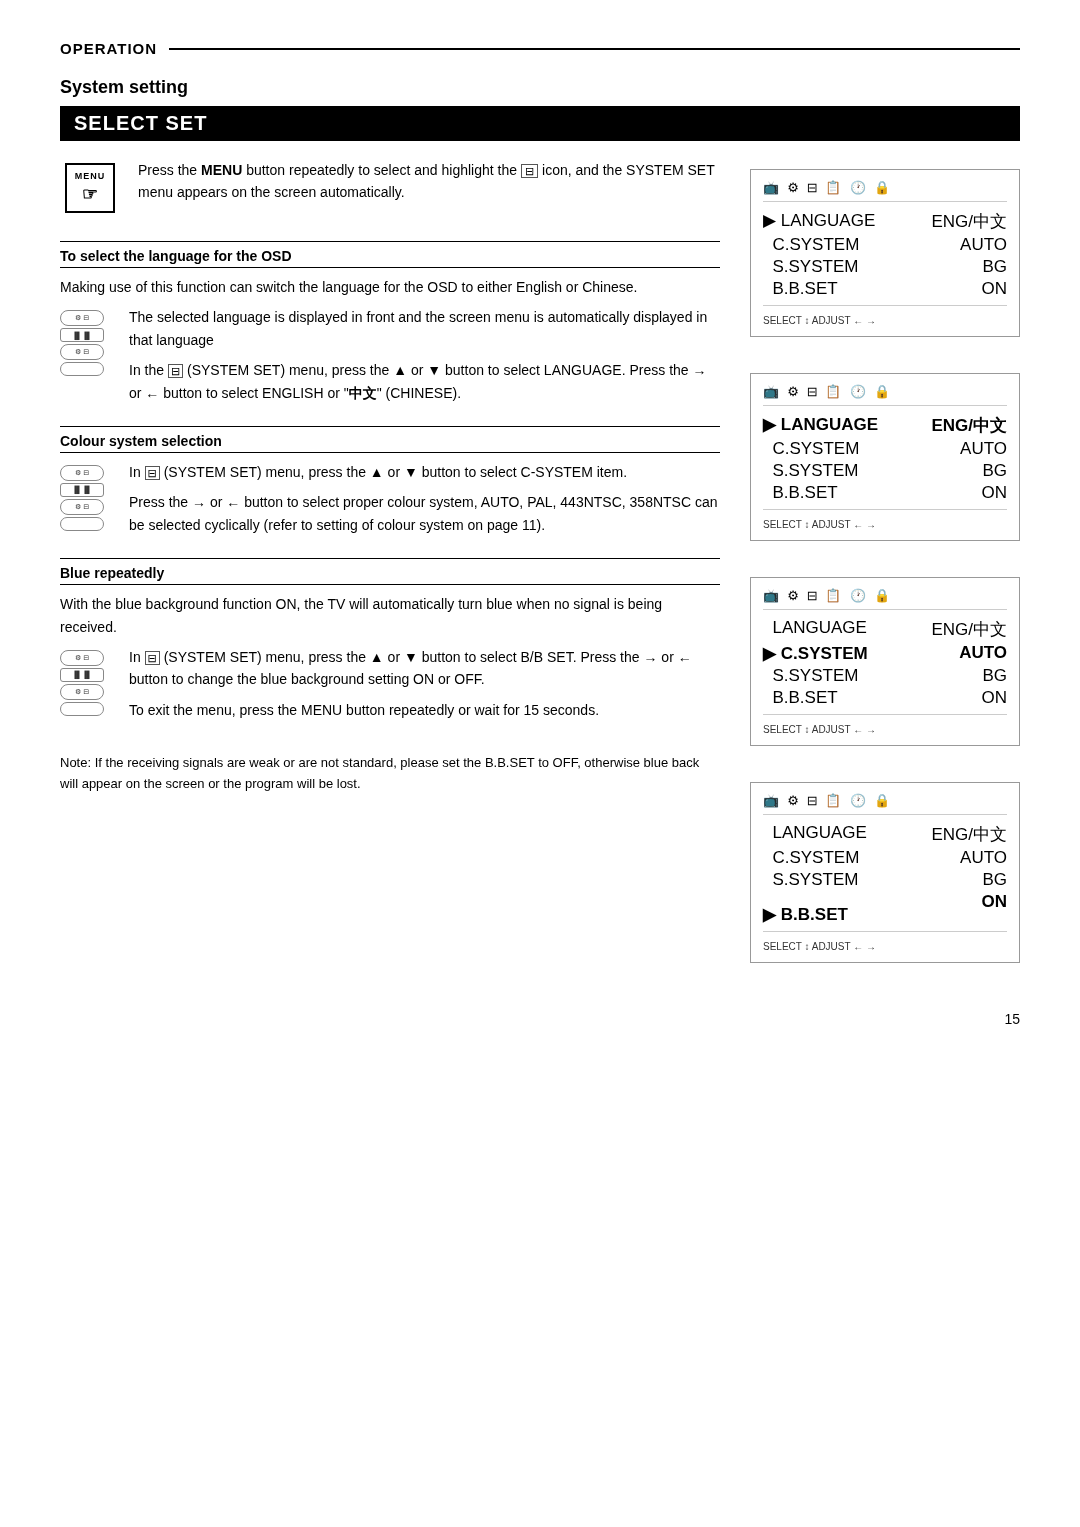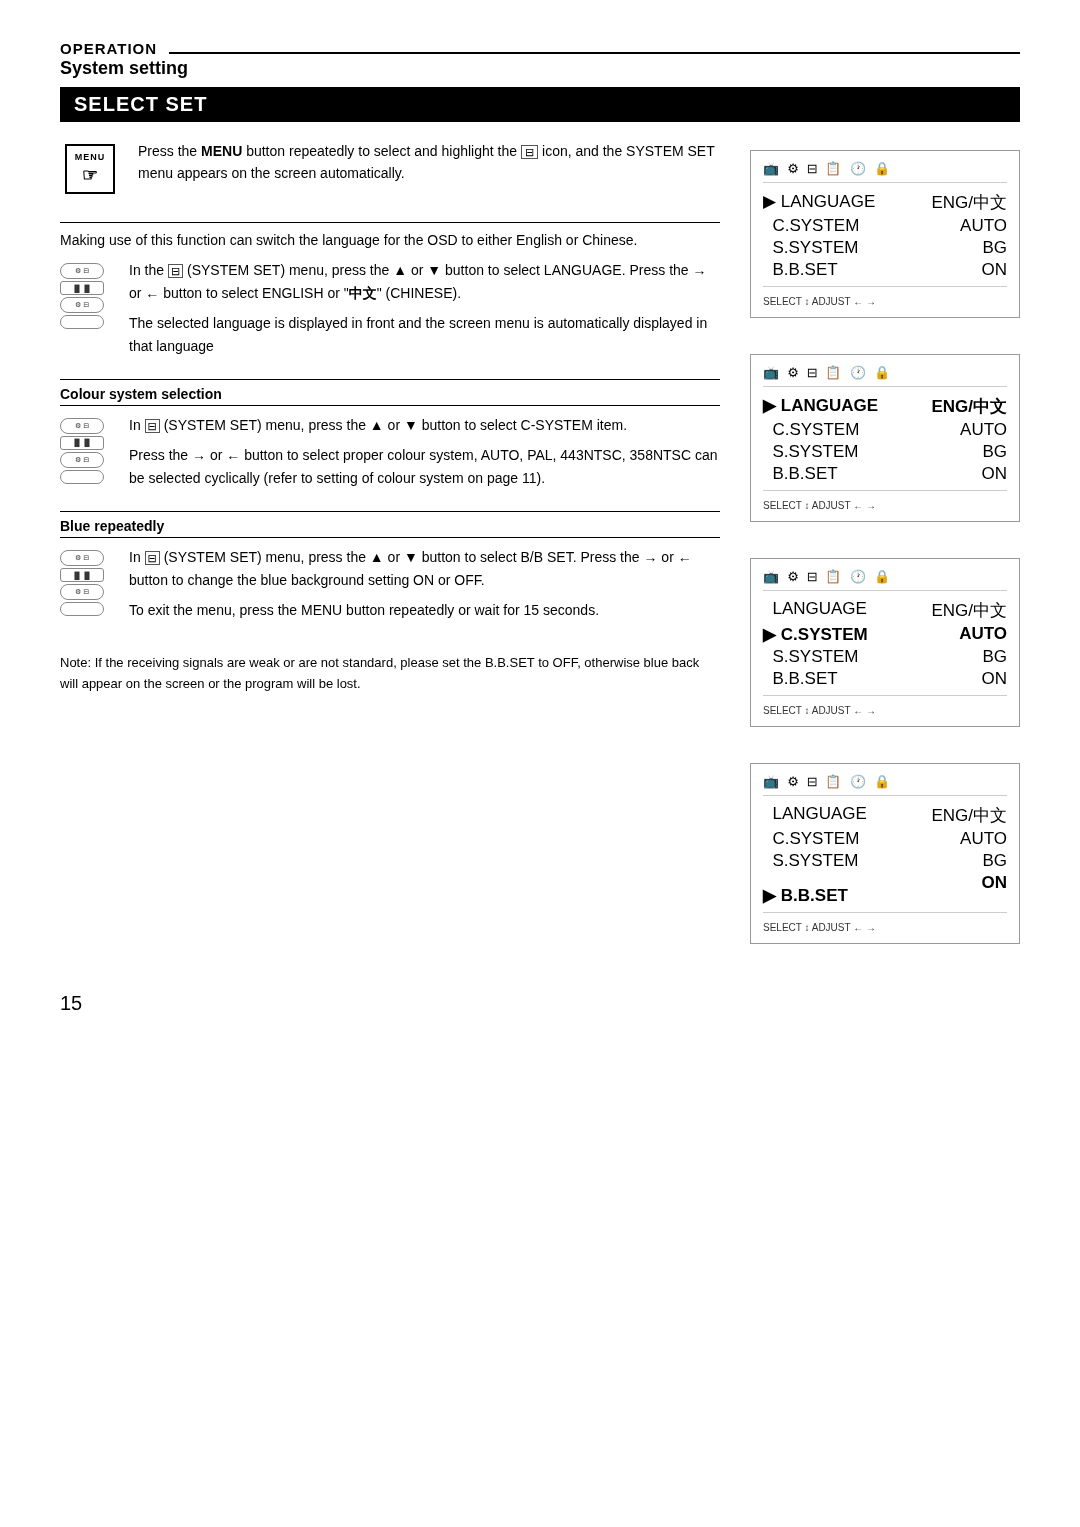--- a/index.html
+++ b/index.html
@@ -9,22 +9,22 @@
       font-size: 14px;
       color: #000;
       width: 1080px;
       min-height: 1527px;
       padding: 40px 60px;
     }
 
     
     .operation-header {
       display: flex;
-      align-items: center;
-      margin-bottom: 1px;
+      align-items: flex-start;
+      margin-bottom: 20px;
     }
     .operation-title {
       font-size: 15px;
       font-weight: bold;
       letter-spacing: 1px;
       margin-right: 12px;
     }
     .operation-line {
       flex: 1;
       border-top: 2px solid #000;
@@ -158,23 +158,23 @@
 
     
     .note-text {
       font-size: 13px;
       margin-top: 24px;
       line-height: 1.6;
     }
 
     
     .page-number {
-      text-align: left;
+      text-align: right;
       margin-top: 30px;
-      font-size: 20px;
+      font-size: 14px;
     }
 
     
     .icon-group {
       display: flex;
       flex-direction: column;
       gap: 2px;
     }
     .rc-btn {
       border: 1px solid #888;
@@ -219,37 +219,38 @@
         </div>
       </div>
       <div class="text-block">
         <p>
           Press the <strong>MENU</strong> button repeatedly to select and highlight the <span style="border:1px solid #555; padding:0 3px; font-size:11px;">⊟</span> icon, and the SYSTEM SET menu appears on the screen automatically.
         </p>
       </div>
     </div>
 
     <hr class="section-divider">
+    <div class="section-heading">To select the language for the OSD</div>
 
     <p>Making use of this function can switch the language for the OSD to either English or Chinese.</p>
 
     <div class="subsection">
       <div class="side-icons">
         <div class="icon-group">
           <div class="rc-btn" style="width:44px;height:16px;border-radius:8px;border:1.5px solid #888;">⚙ ⊟</div>
           <div class="rc-btn" style="width:44px;height:14px;border-radius:3px;border:1.5px solid #888; font-size:7px;">▐▌▐▌</div>
           <div class="rc-btn" style="width:44px;height:16px;border-radius:8px;border:1.5px solid #888;">⚙ ⊟</div>
           <div class="rc-btn" style="width:44px;height:14px;border-radius:10px;border:1.5px solid #888;"></div>
         </div>
       </div>
       <div class="text-block">
+        <p>The selected language is displayed in front and the screen menu is automatically displayed in that language</p>
         <p>
           In the <span style="border:1px solid #555; padding:0 2px; font-size:11px;">⊟</span> (SYSTEM SET) menu, press the ▲ or ▼ button to select LANGUAGE. Press the → or ← button to select ENGLISH or "<strong>中文</strong>" (CHINESE).
         </p>
-        <p>The selected language is displayed in front and the screen menu is automatically displayed in that language</p>
       </div>
     </div>
 
     <hr class="section-divider">
     <div class="section-heading">Colour system selection</div>
 
     <div class="subsection">
       <div class="side-icons">
         <div class="icon-group">
           <div class="rc-btn" style="width:44px;height:16px;border-radius:8px;border:1.5px solid #888;">⚙ ⊟</div>
@@ -262,20 +263,21 @@
         <p>
           In <span style="border:1px solid #555; padding:0 2px; font-size:11px;">⊟</span> (SYSTEM SET) menu, press the ▲ or ▼ button to select C-SYSTEM item.
         </p>
         <p>Press the → or ← button to select proper colour system, AUTO, PAL, 443NTSC, 358NTSC can be selected cyclically (refer to setting of colour system on page 11).</p>
       </div>
     </div>
 
     <hr class="section-divider">
     <div class="section-heading">Blue repeatedly</div>
 
+    <p>With the blue background function ON, the TV will automatically turn blue when no signal is being received.</p>
 
     <div class="subsection">
       <div class="side-icons">
         <div class="icon-group">
           <div class="rc-btn" style="width:44px;height:16px;border-radius:8px;border:1.5px solid #888;">⚙ ⊟</div>
           <div class="rc-btn" style="width:44px;height:14px;border-radius:3px;border:1.5px solid #888; font-size:7px;">▐▌▐▌</div>
           <div class="rc-btn" style="width:44px;height:16px;border-radius:8px;border:1.5px solid #888;">⚙ ⊟</div>
           <div class="rc-btn" style="width:44px;height:14px;border-radius:10px;border:1.5px solid #888;"></div>
         </div>
       </div>

